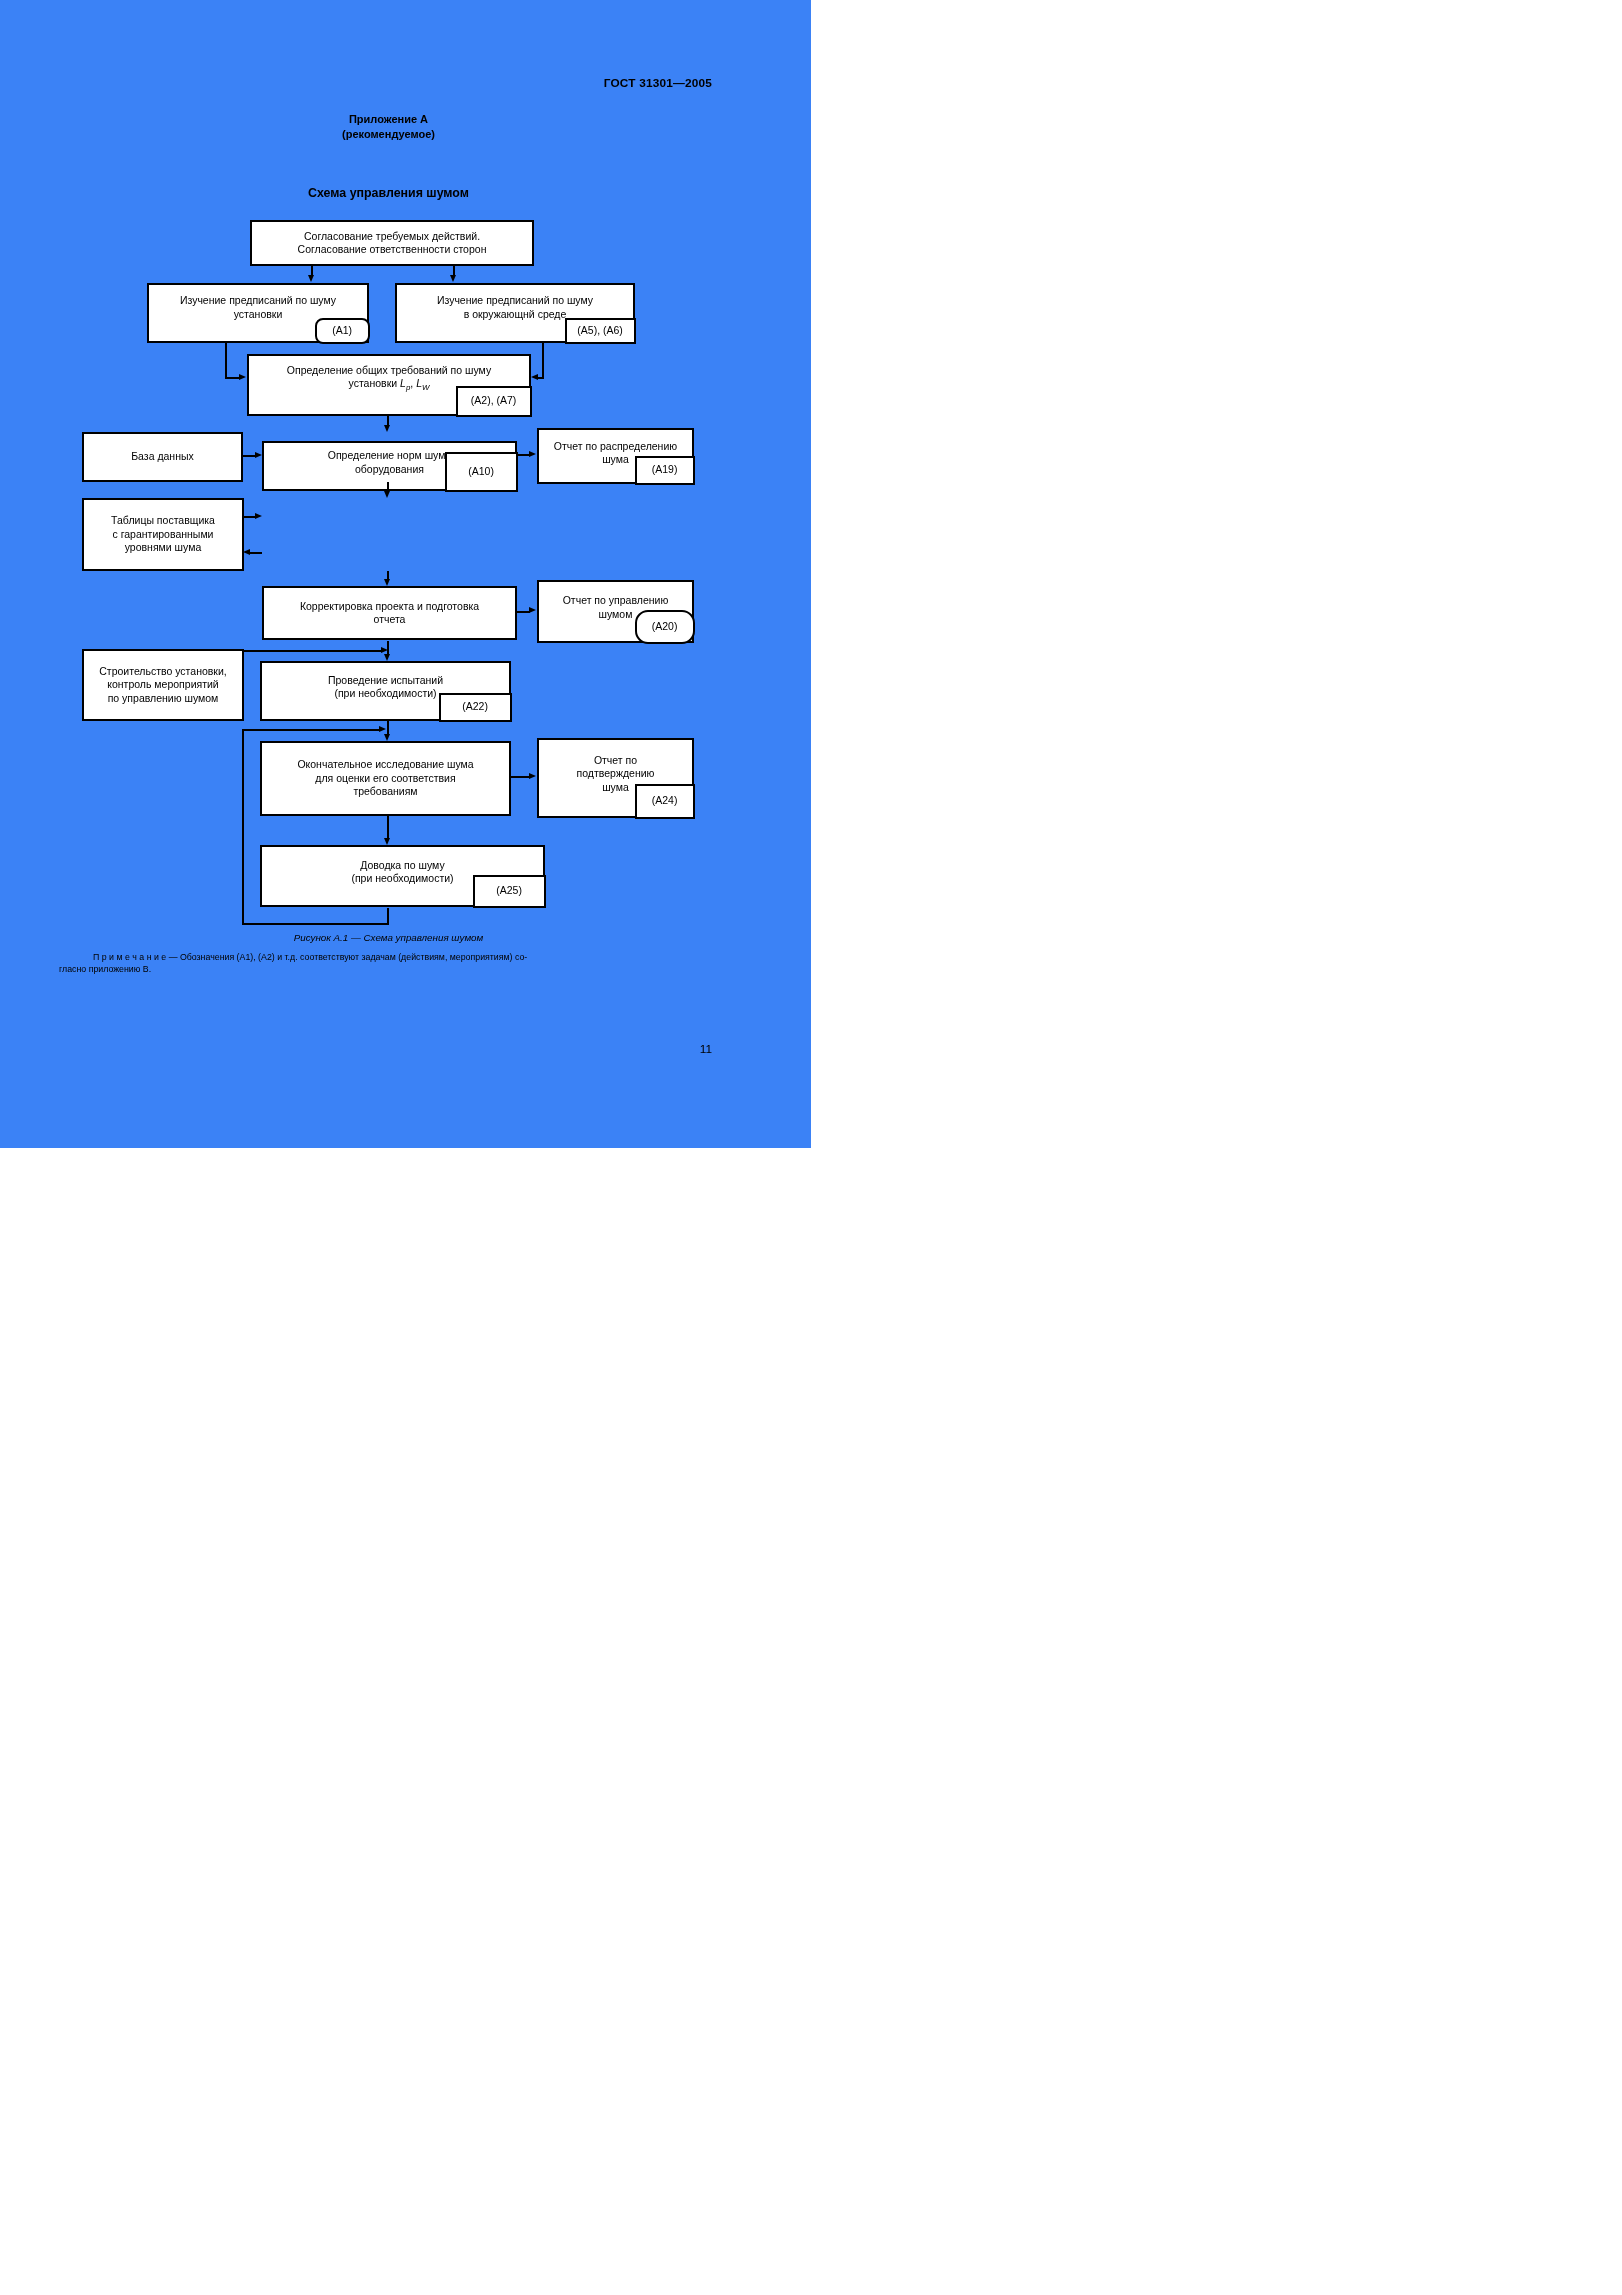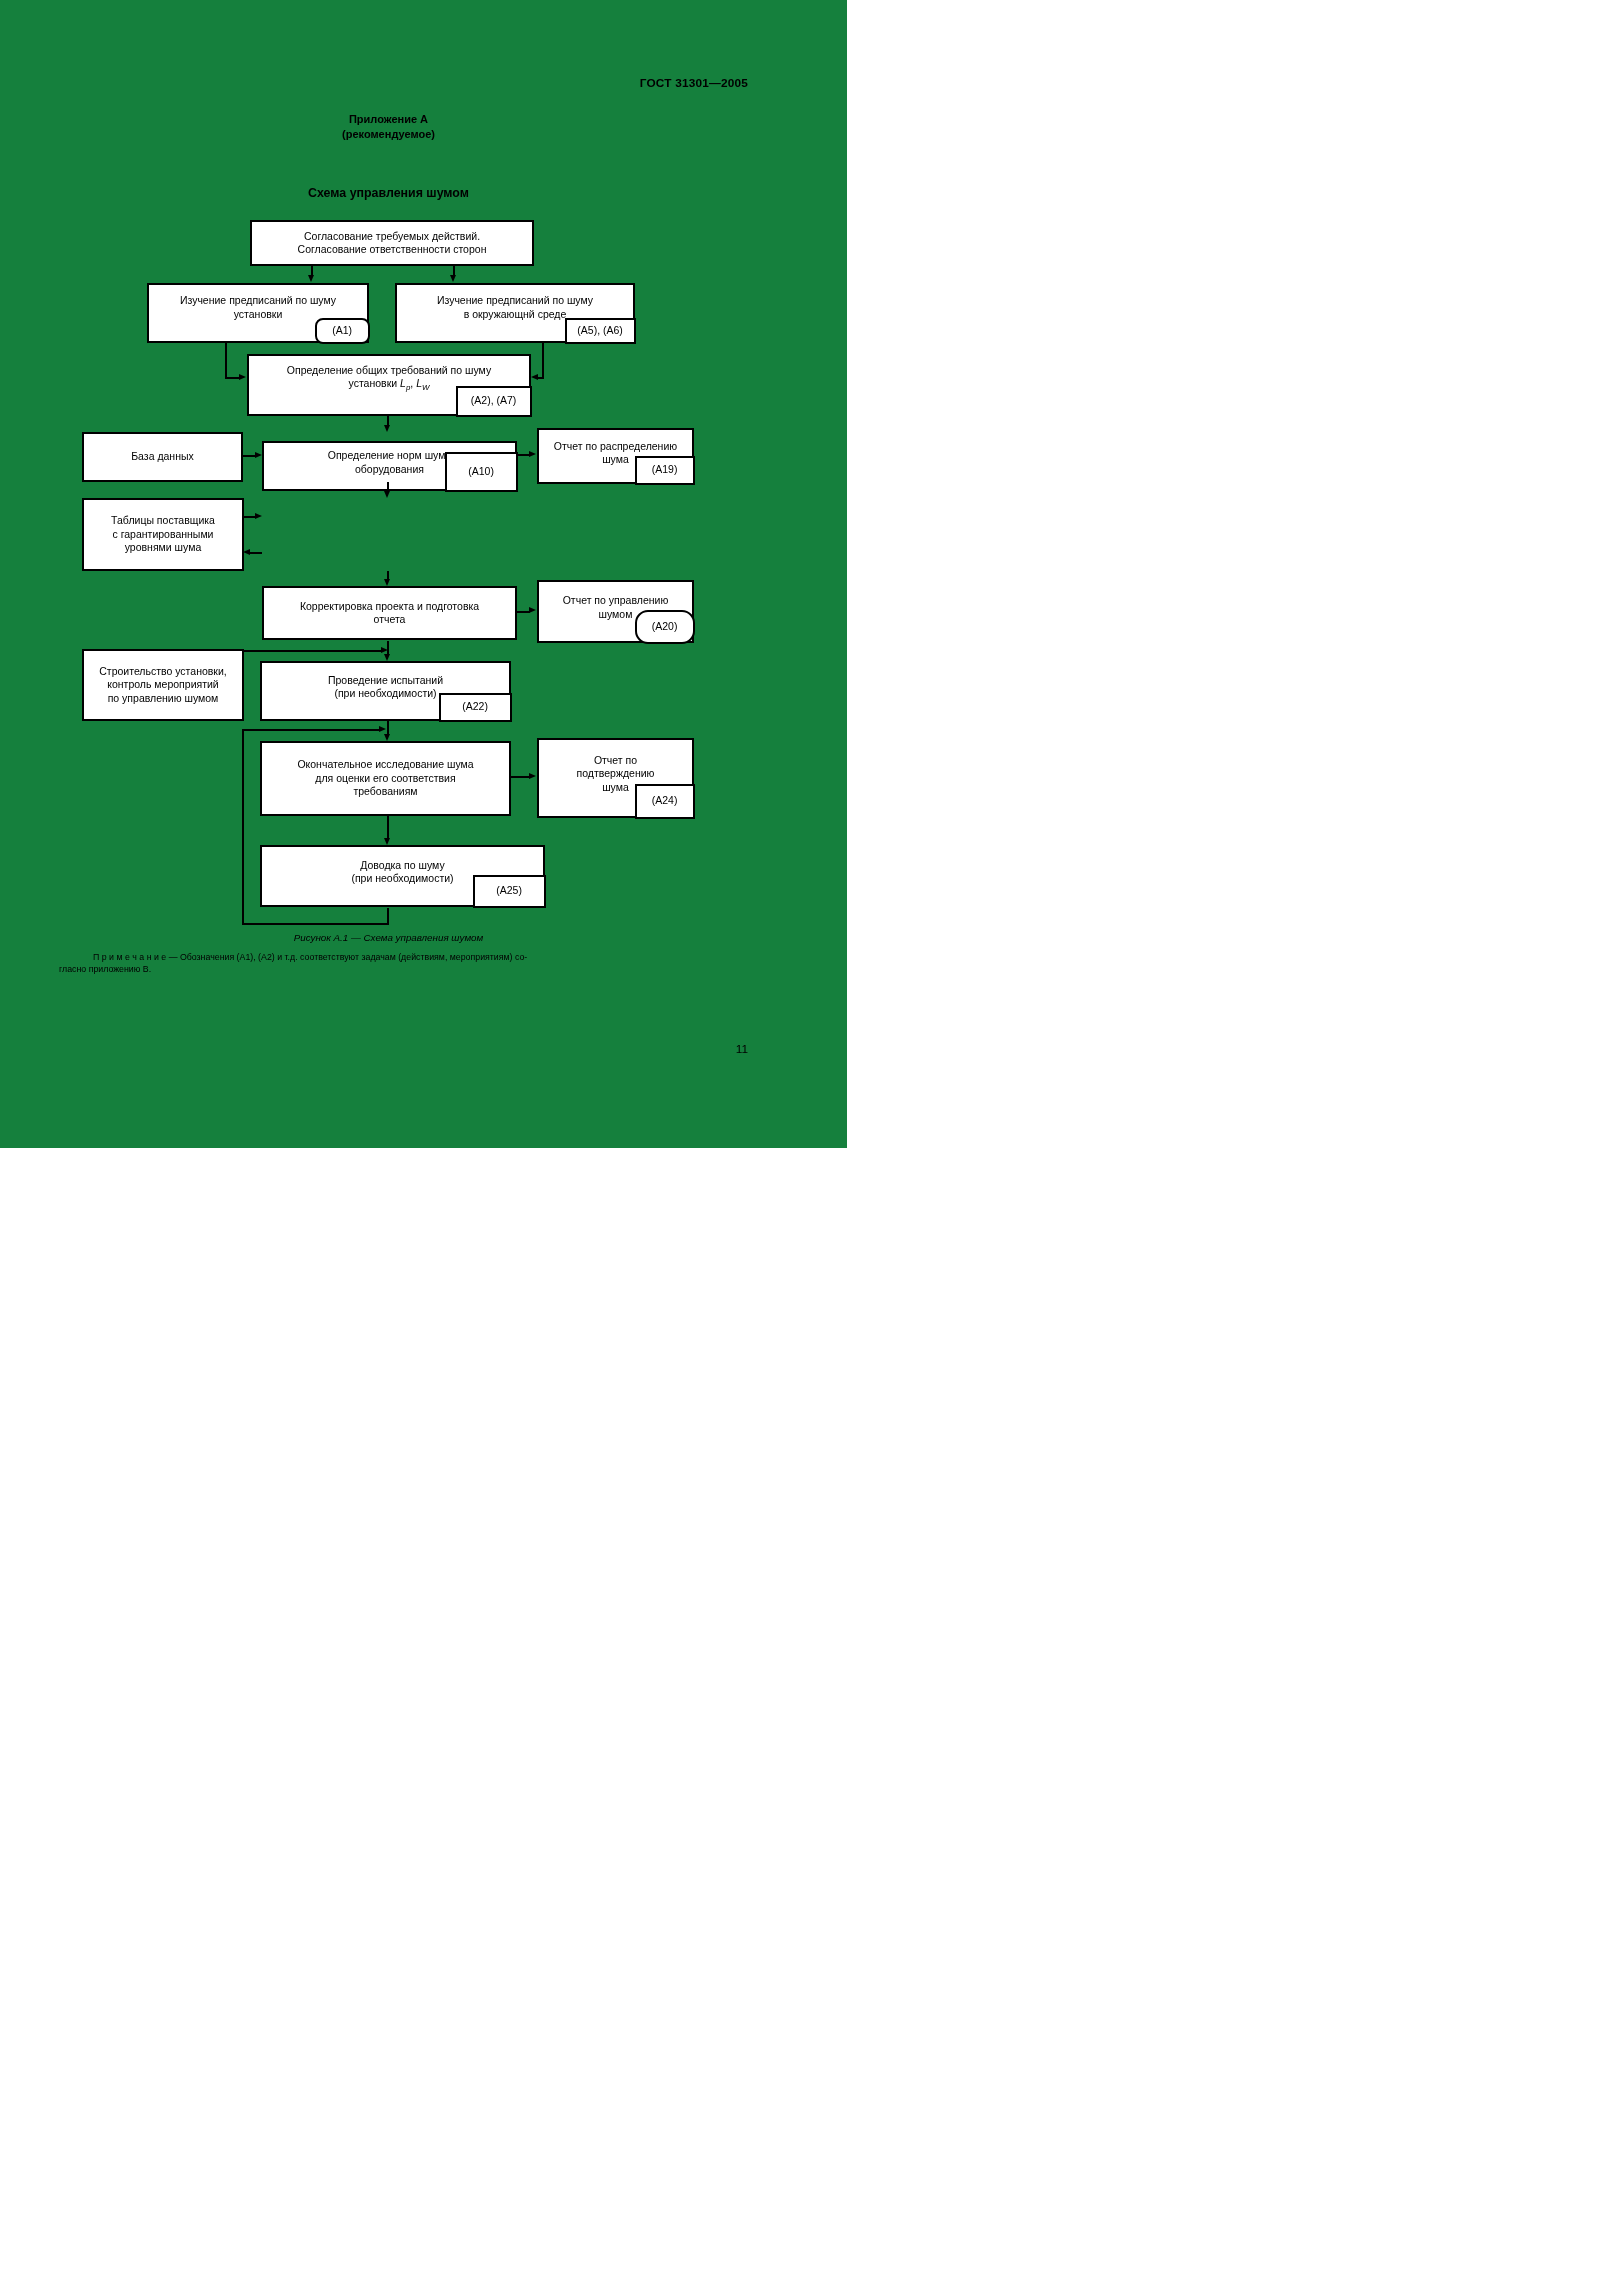--- a/index.html
+++ b/index.html
@@ -1,18 +1,18 @@
 <!DOCTYPE html>
 <html style="font-size:10.5px"><head>
 <meta charset="utf-8">
 <style>
   html,body{margin:0;padding:0;background:#fff;}
   .page{
-    position:relative;width:811px;height:1148px;background:#15803d;
-    font-family:"Liberation Sans", sans-serif;color:#000;overflow:hidden;padding-left:36px;
+    position:relative;width:811px;height:1148px;background:#3b82f6;
+    font-family:"Liberation Sans", sans-serif;color:#000;overflow:hidden;
   }
   .gost-header{position:absolute;top:76px;right:99px;font-size:11.8px;font-weight:bold;letter-spacing:0.2px;}
   .center-col{position:absolute;left:0;width:777px;text-align:center;}
   .annex-title{top:113px;font-size:11px;font-weight:bold;}
   .annex-sub{top:128px;font-size:11px;font-weight:bold;}
   .diagram-title{top:186px;font-size:12.4px;font-weight:bold;}
   .caption{top:932px;font-size:9.8px;font-style:italic;}
   .note{position:absolute;left:59px;top:951px;width:657px;font-size:8.8px;line-height:1.4;}
   .note .l1{text-indent:34px;}
   .pageno{position:absolute;top:1042px;right:99px;font-size:11.8px;}

